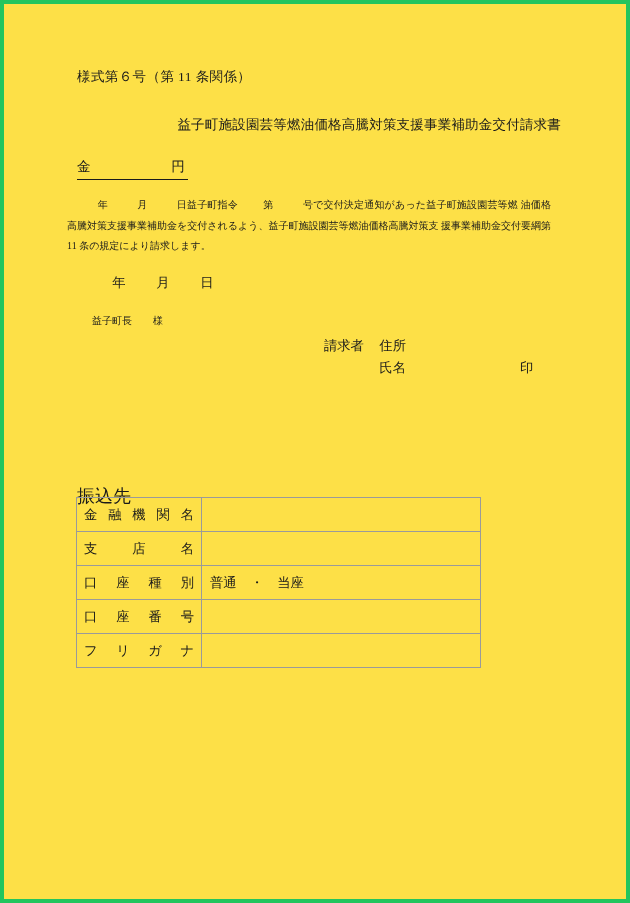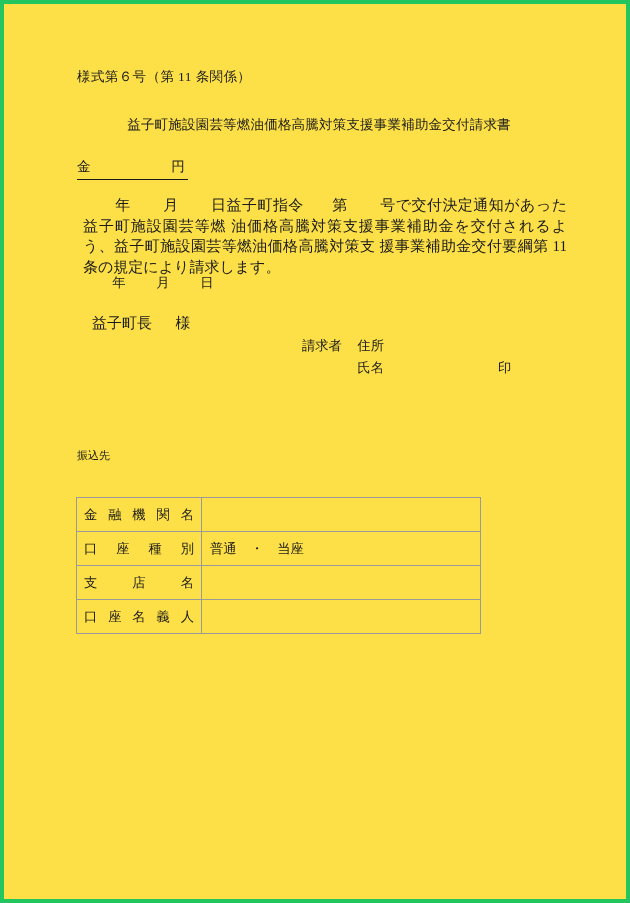--- a/index.html
+++ b/index.html
@@ -37,21 +37,21 @@
     letter-spacing: 0.4px;
     white-space: nowrap;
   }
 
   
   .doc-title {
     position: absolute;
     left: 73px;
     top: 112px;
     width: 484px;
-    text-align: center;
+    text-align: right;
     font-size: 13.5px;
     letter-spacing: 0.2px;
     white-space: nowrap;
   }
 
   
   .amount-row {
     position: absolute;
     left: 73px;
     top: 154px;
@@ -65,24 +65,24 @@
     min-width: 111px;
   }
   .amount-gap {
     display: inline-block;
     width: 74px;
   }
 
   
   .body-para {
     position: absolute;
-    left: 79px;
+    left: 63px;
     top: 191px;
     width: 484px;
-    font-size: 15px;
+    font-size: 10px;
     line-height: 20.6px;
     text-align: justify;
     text-justify: inter-character;
   }
   .body-para .lead {
     display: inline-block;
     width: 28px;
   }
   .sp-w {
     display: inline-block;
@@ -105,32 +105,32 @@
   .date-line .indent {
     display: inline-block;
     width: 32px;
   }
 
   
   .addressee {
     position: absolute;
     left: 88px;
     top: 310px;
-    font-size: 15px;
+    font-size: 10px;
     white-space: nowrap;
   }
   .addressee .gap {
     display: inline-block;
     width: 16px;
   }
 
   
   .requester {
     position: absolute;
-    left: 298px;
+    left: 320px;
     top: 333px;
     font-size: 13.3px;
     white-space: nowrap;
   }
   .requester .r-line {
     position: relative;
     height: 22px;
   }
   .requester .r-label {
     display: inline-block;
@@ -143,22 +143,22 @@
     position: absolute;
     left: 196px;
     top: 0;
     font-size: 13.3px;
   }
 
   
   .bank-label {
     position: absolute;
     left: 73px;
-    top: 444px;
-    font-size: 11px;
+    top: 480px;
+    font-size: 18px;
     white-space: nowrap;
   }
   .bank-table {
     position: absolute;
     left: 72px;
     top: 493px;
     width: 405px;
     border-collapse: collapse;
     table-layout: fixed;
   }
@@ -263,37 +263,43 @@
     <table class="bank-table">
       <tbody>
         <tr>
           <td class="label-cell">
             <span>金融機関名</span>
           </td>
           <td class="value-cell"></td>
         </tr>
         <tr>
           <td class="label-cell">
+            <span>支店名</span>
+          </td>
+          <td class="value-cell"></td>
+        </tr>
+        <tr>
+          <td class="label-cell">
             <span>口座種別</span>
           </td>
           <td class="value-cell acct-type">
             <span class="opt">普通</span>
             <span class="dot">・</span>
             <span class="opt">当座</span>
           </td>
         </tr>
         <tr>
           <td class="label-cell">
-            <span>支店名</span>
+            <span>口座番号</span>
           </td>
           <td class="value-cell"></td>
         </tr>
         <tr>
           <td class="label-cell">
-            <span>口座名義人</span>
+            <span>フリガナ</span>
           </td>
           <td class="value-cell"></td>
         </tr>
       </tbody>
     </table>
 
   </div>
 </div>
 
 </body></html>

